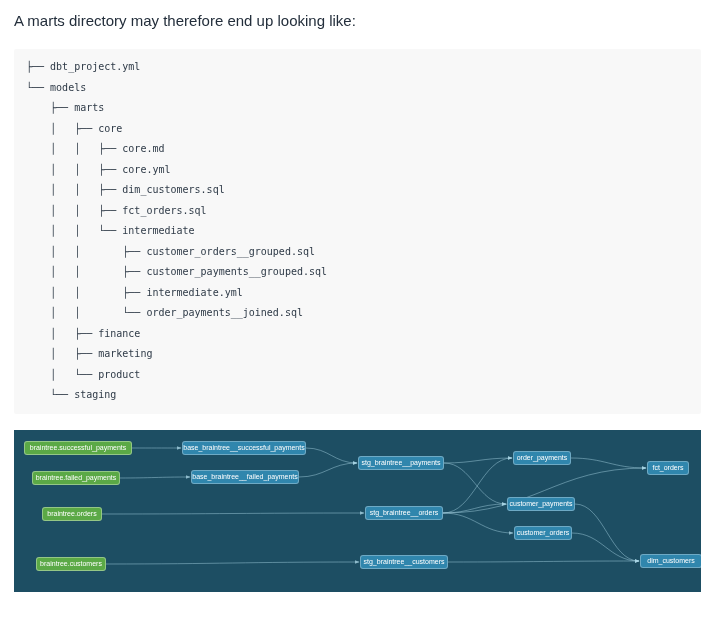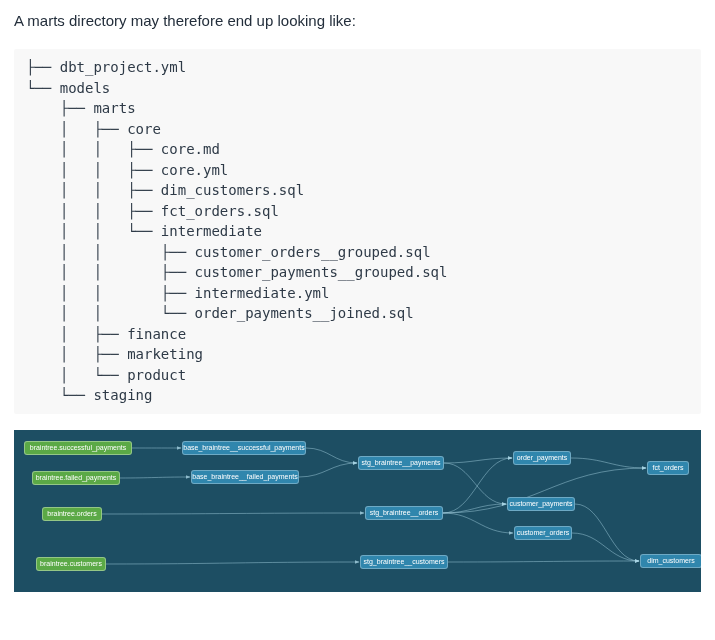--- a/index.html
+++ b/index.html
@@ -22,21 +22,21 @@
     color: #232e3b;
   }
   .intro-text { margin-top: 4px; }
   .dag-caption { margin-top: 22px; }
   .code-block {
     margin: 18px 0 0 0;
     background: #f8f8f8;
     border-radius: 2px;
     padding: 8px 12px;
     font-family: "DejaVu Sans Mono", "Liberation Mono", monospace;
-    font-size: 14px;
+    font-size: 10px;
     line-height: 20.5px;
     color: #2e3a47;
     white-space: pre;
     overflow: hidden;
     box-sizing: border-box;
     height: 365px;
   }
   .dag-panel {
     position: relative;
     margin-top: 16px;

